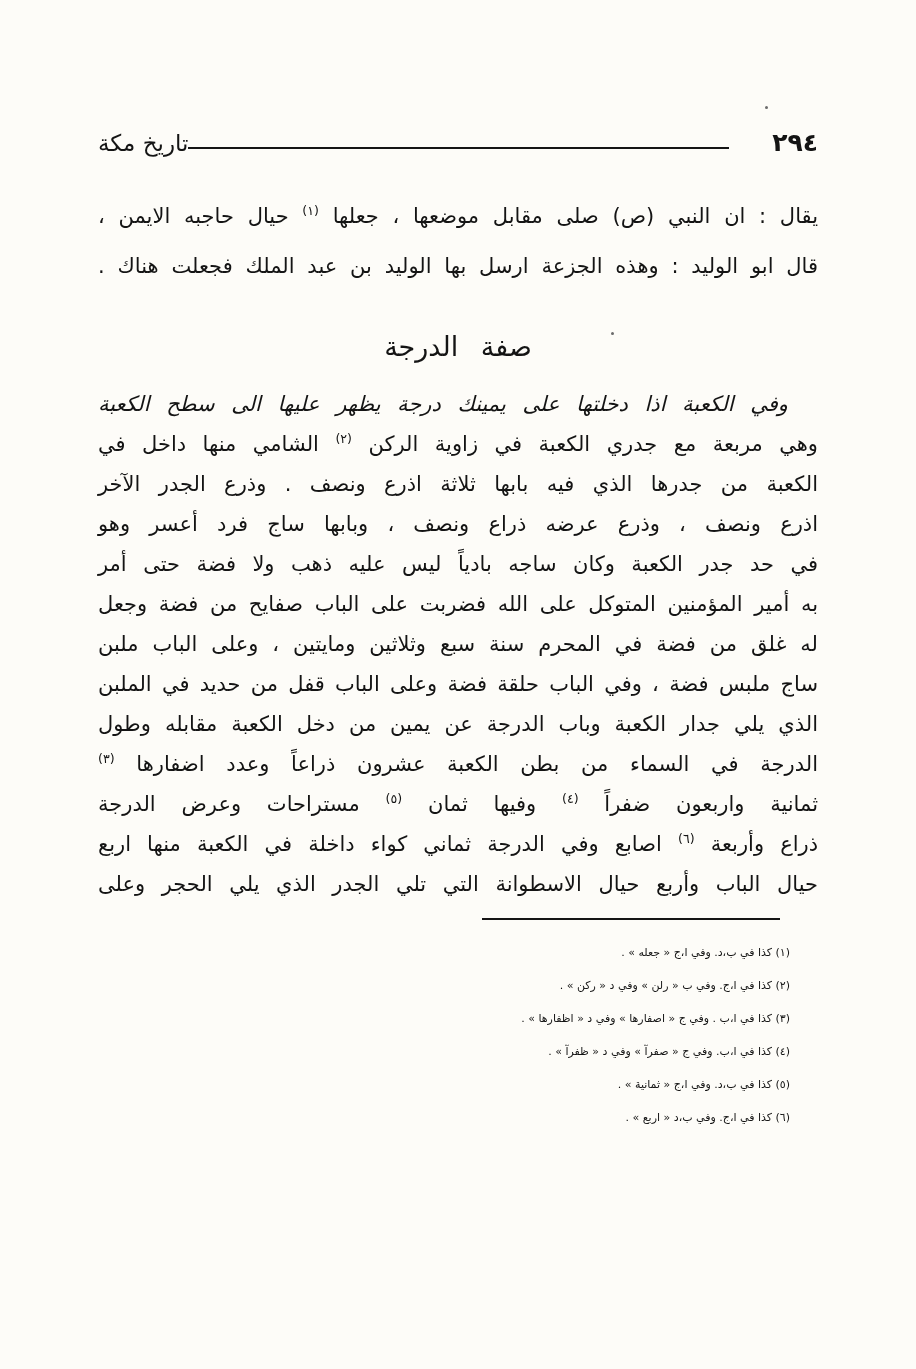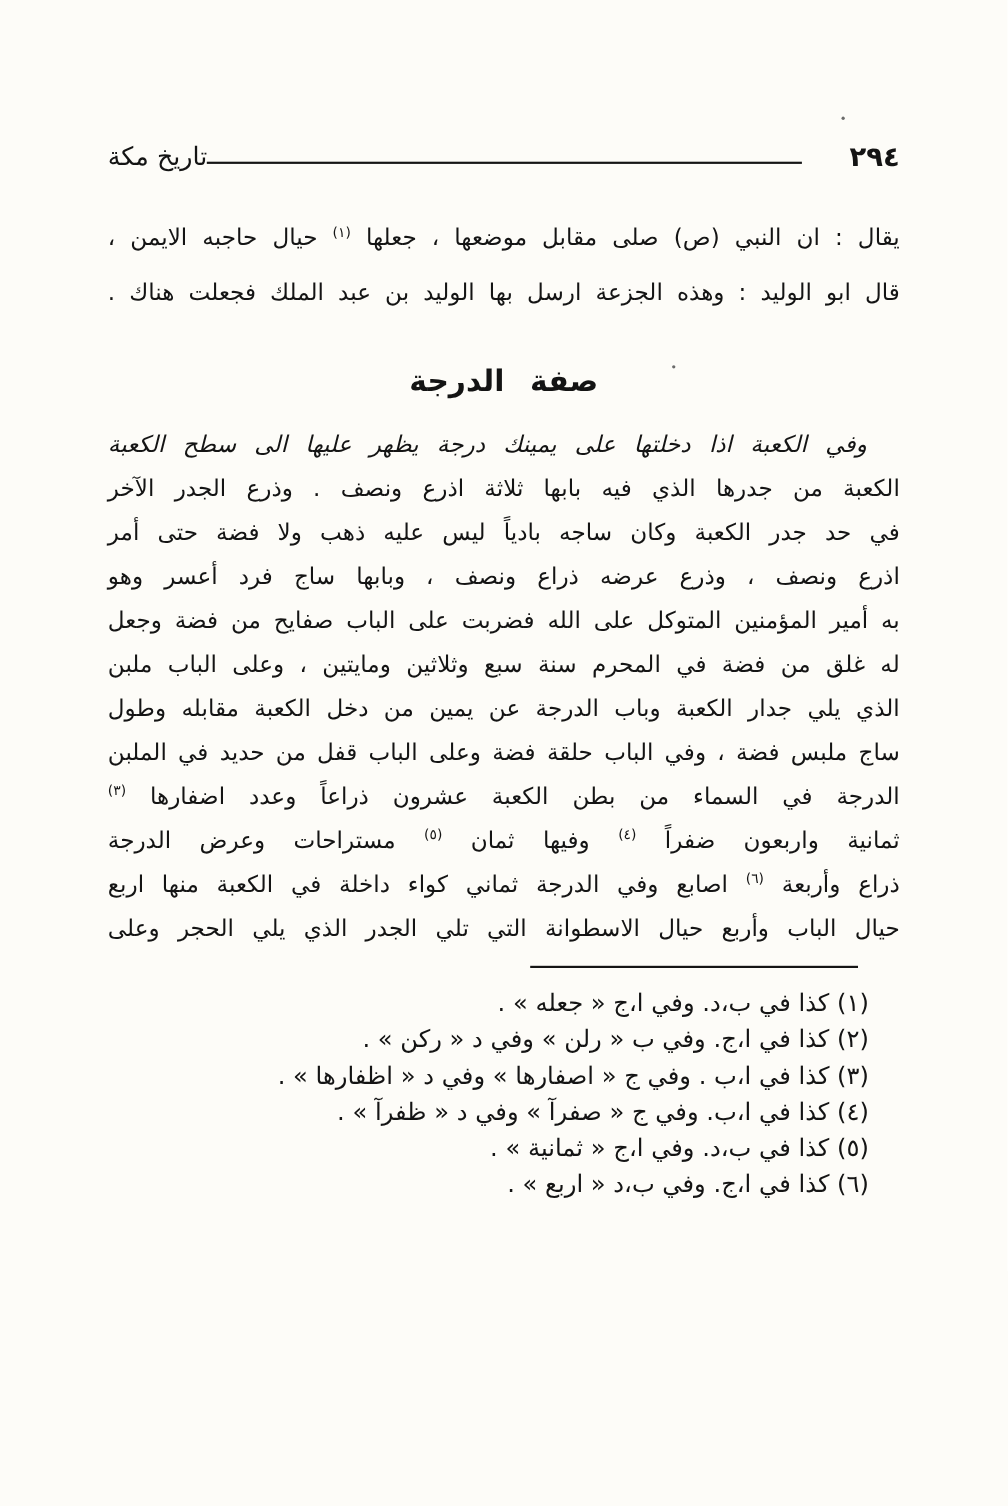--- a/index.html
+++ b/index.html
@@ -26,36 +26,36 @@
     font-size:21px;
     line-height:50px;
     text-align:justify;
     text-align-last:justify;
     direction:rtl;
   }
   .section-title {
     margin-top:40px;
     text-align:center;
     font-size:27px;
-    font-weight:bold;
+    font-weight:normal;
     word-spacing:14px;
   }
   .body-text { margin-top:22px; }
   .body-text .line { line-height:40px; }
   .line.indent { padding-right:30px;font-style:italic; }
   sup { font-size:0.6em; vertical-align:super; line-height:0; }
 
   
   .foot-rule {
     width:298px; height:2px; background:#151515;
     margin:14px 38px 0 auto;
   }
   .footnotes { margin-top:16px; margin-left:auto; padding-left:0; margin-right:28px; }
   .footnote {
-    font-size:22px;
+    font-size:11px;
     line-height:33px;
     text-align:right;
     direction:rtl;
   }
 
   
   .speck { position:absolute; width:3px; height:3px; background:#6b6b6b; border-radius:50%; }
   .speck.s1 { top:106px; right:148px; }
   .speck.s2 { top:332px; right:302px; }
 </style>
@@ -75,27 +75,28 @@
 
   <div class="intro">
     <div class="line">يقال : ان النبي (ص) صلى مقابل موضعها ، جعلها <sup>(١)</sup> حيال حاجبه الايمن ،</div>
     <div class="line">قال ابو الوليد : وهذه الجزعة ارسل بها الوليد بن عبد الملك فجعلت هناك .</div>
   </div>
 
   <div class="section-title">صفة الدرجة</div>
 
   <div class="body-text">
     <div class="line indent">وفي الكعبة اذا دخلتها على يمينك درجة يظهر عليها الى سطح الكعبة</div>
+    <div class="line">وهي مربعة مع جدري الكعبة في زاوية الركن <sup>(٢)</sup> الشامي منها داخل في</div>
     <div class="line">الكعبة من جدرها الذي فيه بابها ثلاثة اذرع ونصف . وذرع الجدر الآخر</div>
+    <div class="line">اذرع ونصف ، وذرع عرضه ذراع ونصف ، وبابها ساج فرد أعسر وهو</div>
     <div class="line">في حد جدر الكعبة وكان ساجه بادياً ليس عليه ذهب ولا فضة حتى أمر</div>
-    <div class="line">اذرع ونصف ، وذرع عرضه ذراع ونصف ، وبابها ساج فرد أعسر وهو</div>
     <div class="line">به أمير المؤمنين المتوكل على الله فضربت على الباب صفايح من فضة وجعل</div>
     <div class="line">له غلق من فضة في المحرم سنة سبع وثلاثين ومايتين ، وعلى الباب ملبن</div>
+    <div class="line">ساج ملبس فضة ، وفي الباب حلقة فضة وعلى الباب قفل من حديد في الملبن</div>
     <div class="line">الذي يلي جدار الكعبة وباب الدرجة عن يمين من دخل الكعبة مقابله وطول</div>
-    <div class="line">ساج ملبس فضة ، وفي الباب حلقة فضة وعلى الباب قفل من حديد في الملبن</div>
     <div class="line">الدرجة في السماء من بطن الكعبة عشرون ذراعاً وعدد اضفارها <sup>(٣)</sup></div>
     <div class="line">ثمانية واربعون ضفراً <sup>(٤)</sup> وفيها ثمان <sup>(٥)</sup> مستراحات وعرض الدرجة</div>
     <div class="line">ذراع وأربعة <sup>(٦)</sup> اصابع وفي الدرجة ثماني كواء داخلة في الكعبة منها اربع</div>
     <div class="line">حيال الباب وأربع حيال الاسطوانة التي تلي الجدر الذي يلي الحجر وعلى</div>
   </div>
 
   <div class="foot-rule"></div>
 
   <div class="footnotes">
     <div class="footnote">(١) كذا في ب،د. وفي ا،ج « جعله » .</div>

